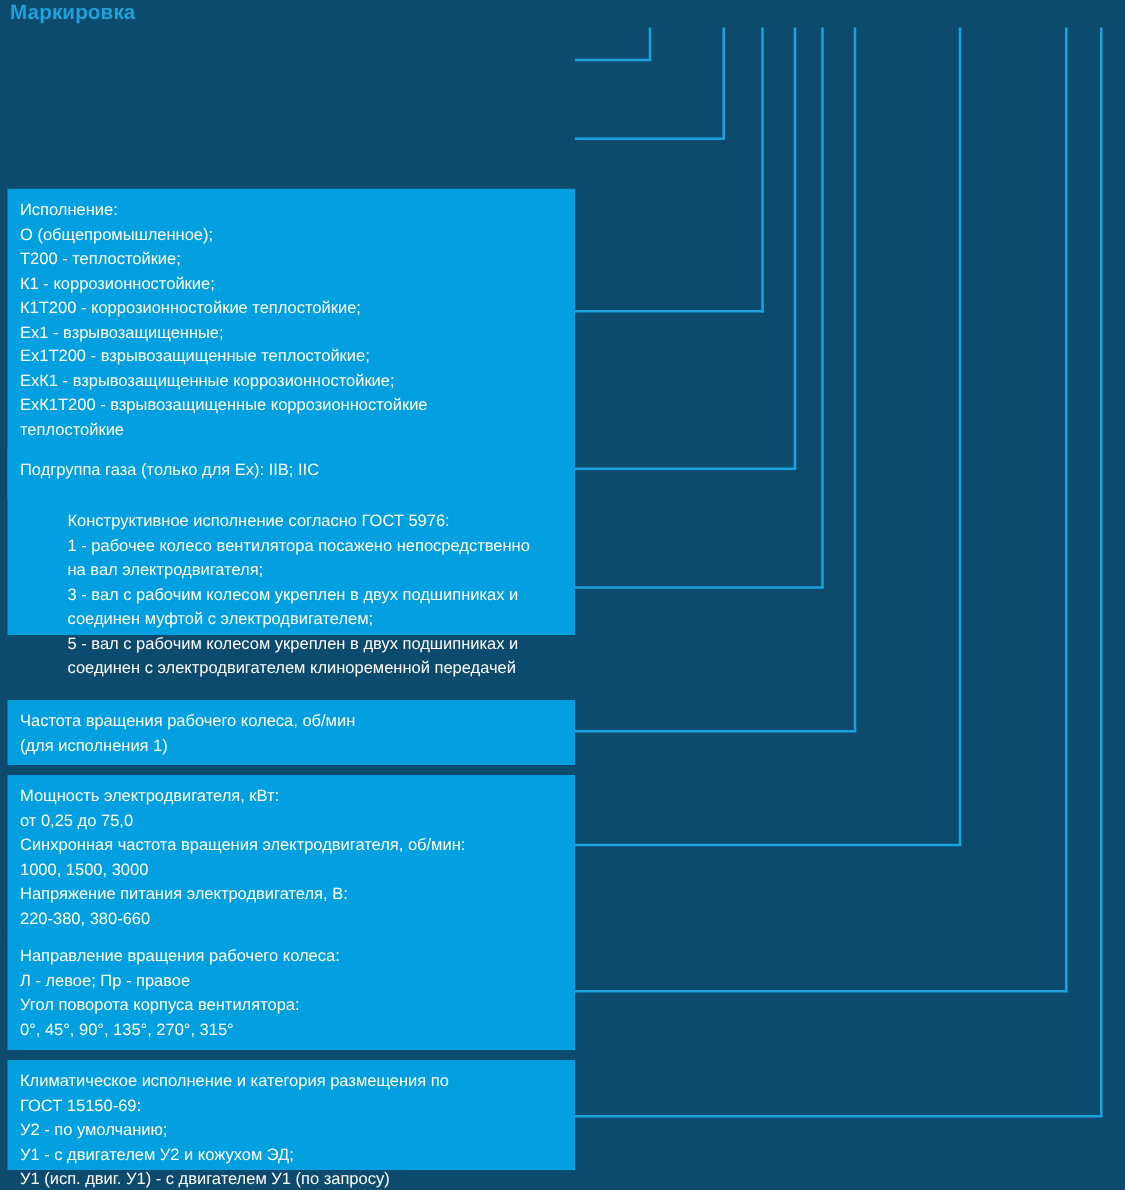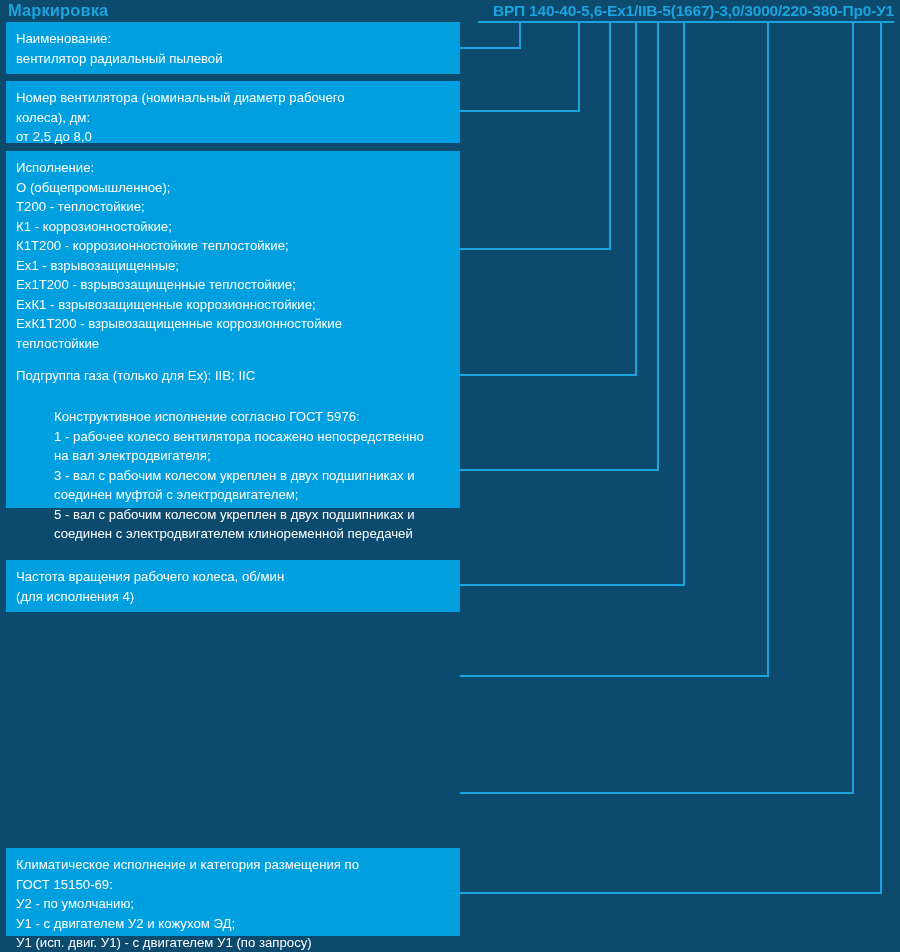--- a/index.html
+++ b/index.html
@@ -75,28 +75,22 @@
     background: #1CA3DE;
   }
 </style>
 </head>
 <body>
 
 <div id="page">
 
   <div id="title">Маркировка</div>
 
-  <div id="code">ВРП 140-40-5,6-Ex1/IIB-5(1667)-3,0/3000/220-380-Пр0-У1</div>
 
-  <div class="box" style="top:22px;height:52px;">Наименование:
-вентилятор радиальный пылевой</div>
 
-  <div class="box" style="top:81px;height:62px;">Номер вентилятора (номинальный диаметр рабочего
-колеса), дм:
-от 2,5 до 8,0</div>
 
   <div class="box" style="top:151px;height:248px;">Исполнение:
 О (общепромышленное);
 Т200 - теплостойкие;
 К1 - коррозионностойкие;
 К1Т200 - коррозионностойкие теплостойкие;
 Ex1 - взрывозащищенные;
 Ex1Т200 - взрывозащищенные теплостойкие;
 ExК1 - взрывозащищенные коррозионностойкие;
 ExК1Т200 - взрывозащищенные коррозионностойкие
@@ -106,23 +100,33 @@
 
   <div class="box" style="top:400px;height:108px;padding-left:48px;">Конструктивное исполнение согласно ГОСТ 5976:
 1 - рабочее колесо вентилятора посажено непосредственно
 на вал электродвигателя;
 3 - вал с рабочим колесом укреплен в двух подшипниках и
 соединен муфтой с электродвигателем;
 5 - вал с рабочим колесом укреплен в двух подшипниках и
 соединен с электродвигателем клиноременной передачей</div>
 
   <div class="box" style="top:560px;height:52px;">Частота вращения рабочего колеса, об/мин
-(для исполнения 4)</div>
+(для исполнения 1)</div>
 
+  <div class="box" style="top:620px;height:130px;">Мощность электродвигателя, кВт:
+от 0,25 до 75,0
+Синхронная частота вращения электродвигателя, об/мин:
+1000, 1500, 3000
+Напряжение питания электродвигателя, В:
+220-380, 380-660</div>
 
+  <div class="box" style="top:748px;height:92px;">Направление вращения рабочего колеса:
+Л - левое; Пр - правое
+Угол поворота корпуса вентилятора:
+0°, 45°, 90°, 135°, 270°, 315°</div>
 
   <div class="box" style="top:848px;height:88px;">Климатическое исполнение и категория размещения по
 ГОСТ 15150-69:
 У2 - по умолчанию;
 У1 - с двигателем У2 и кожухом ЭД;
 У1 (исп. двиг. У1) - с двигателем У1 (по запросу)</div>
 
   <div class="vline" style="left:519px;top:22px;height:26px;"></div>
   <div class="hline" style="left:460px;top:47px;width:61px;"></div>
 

